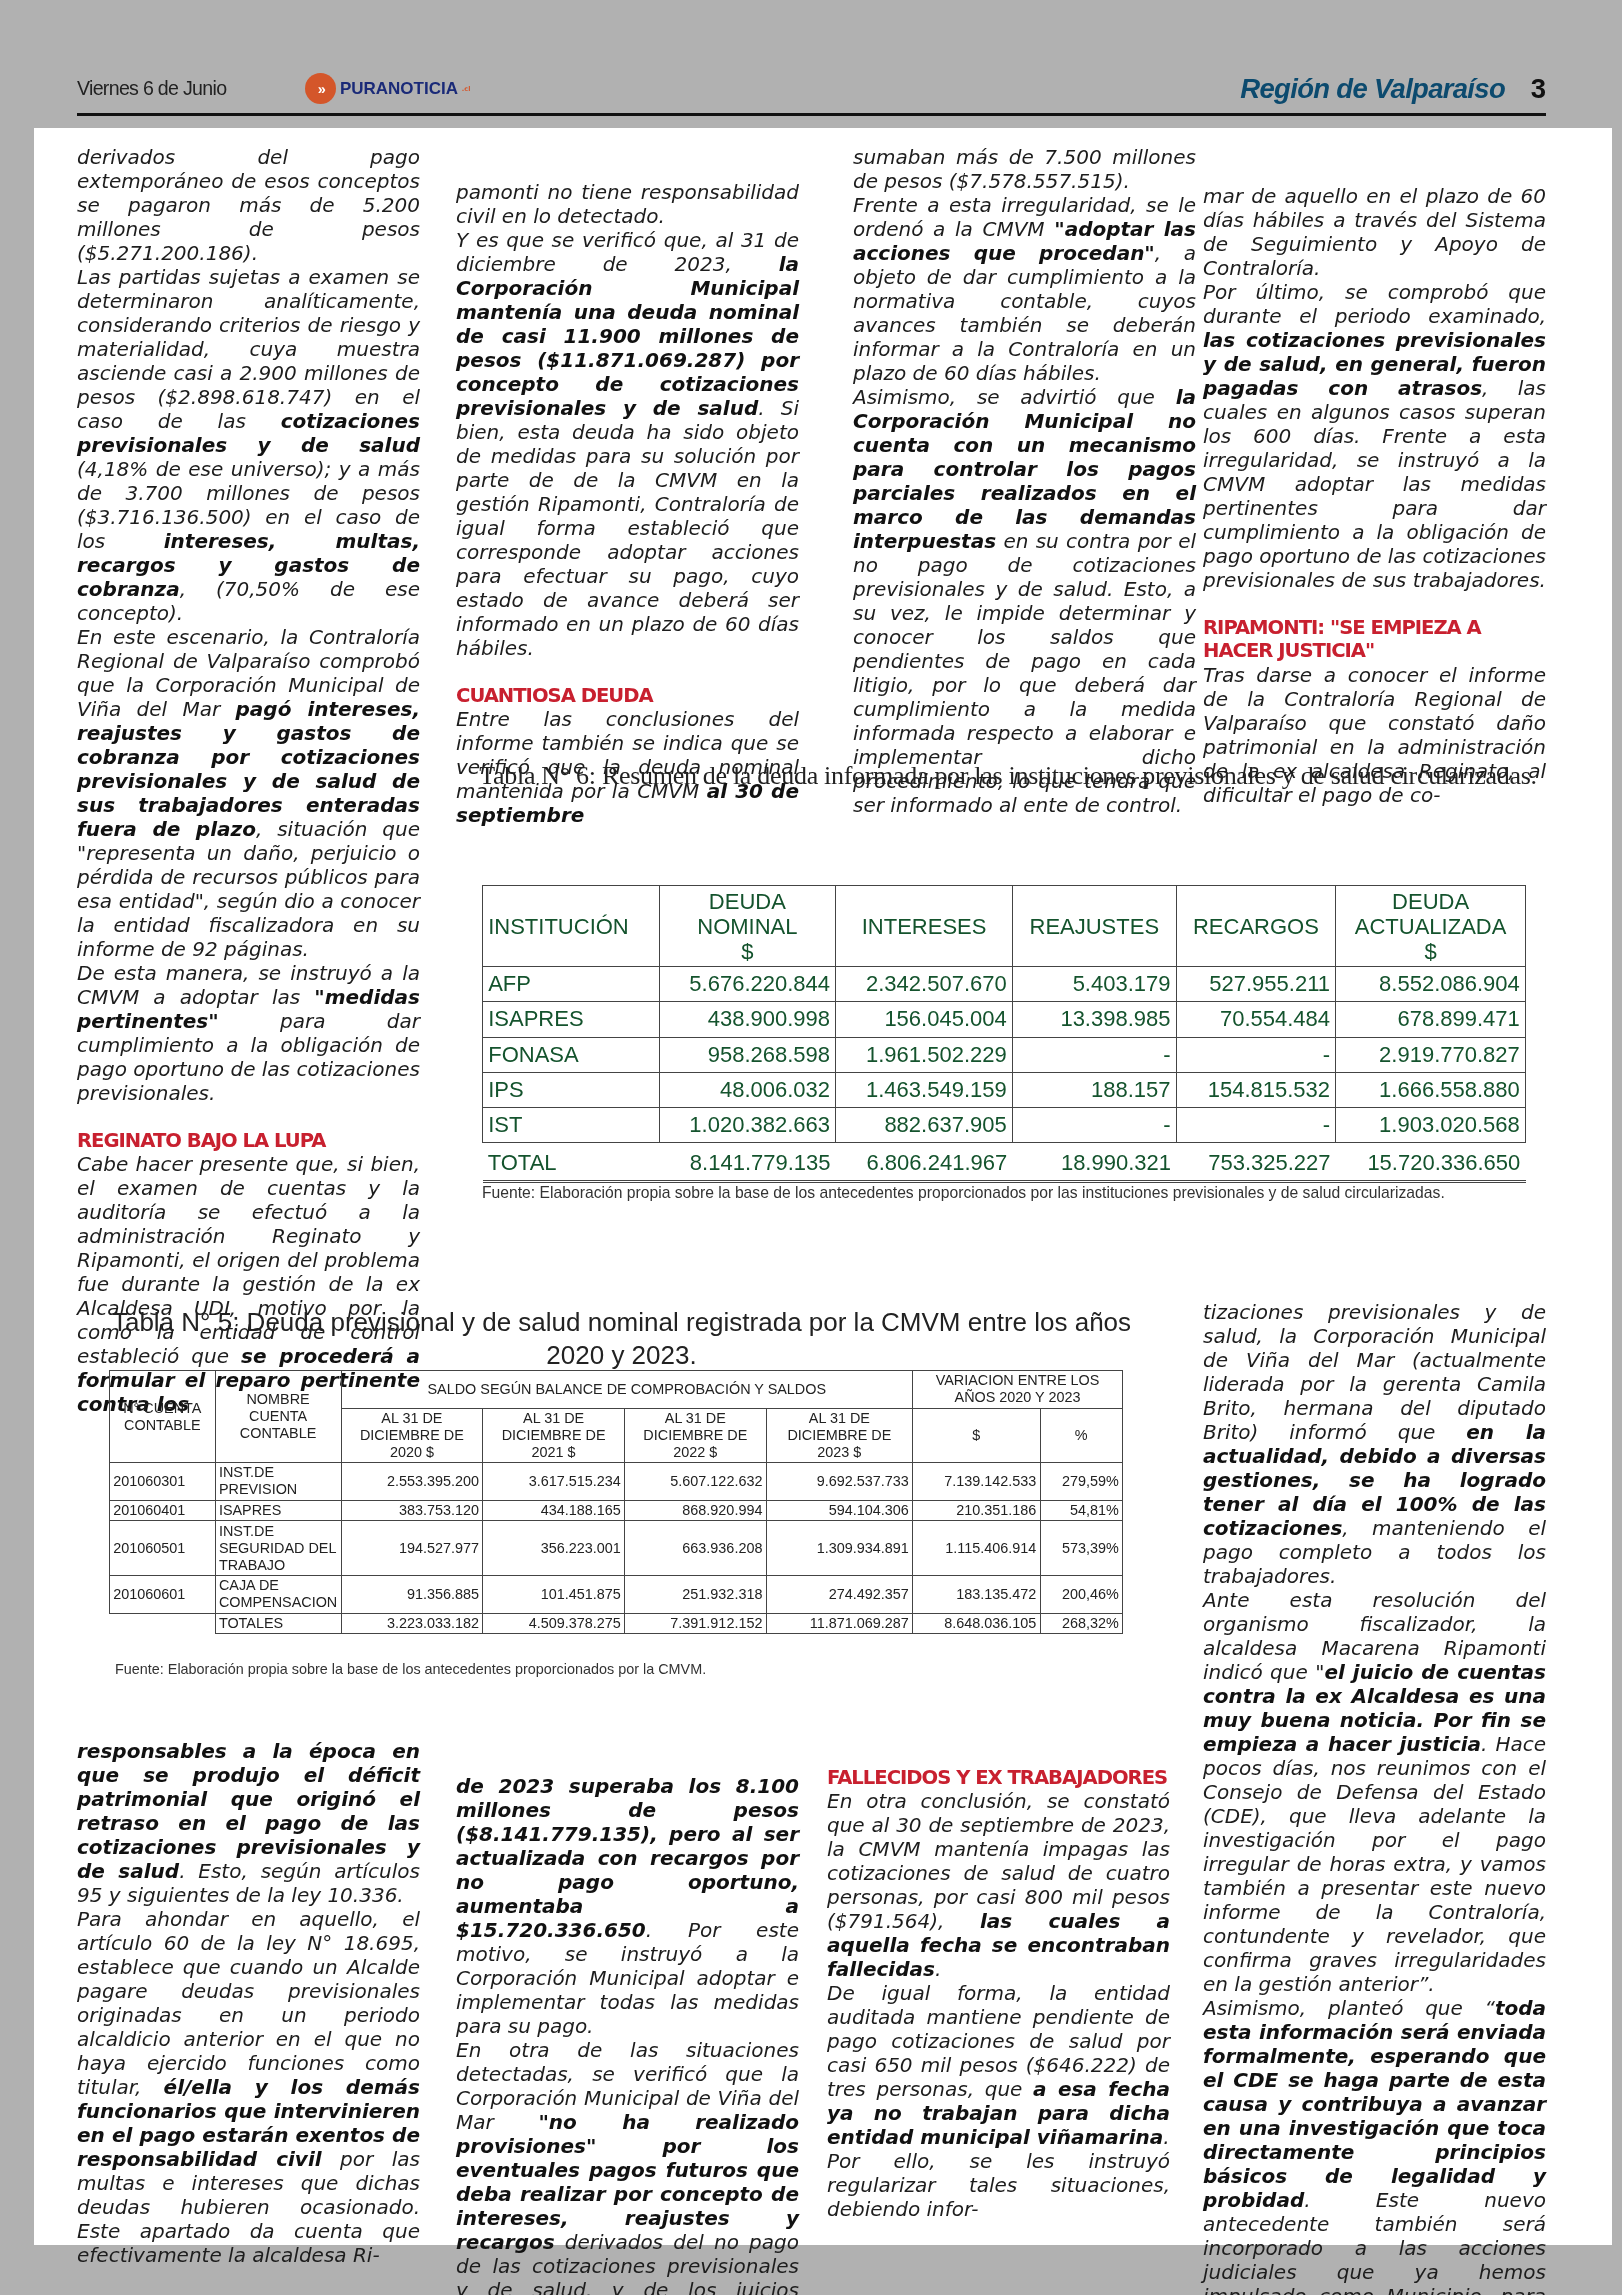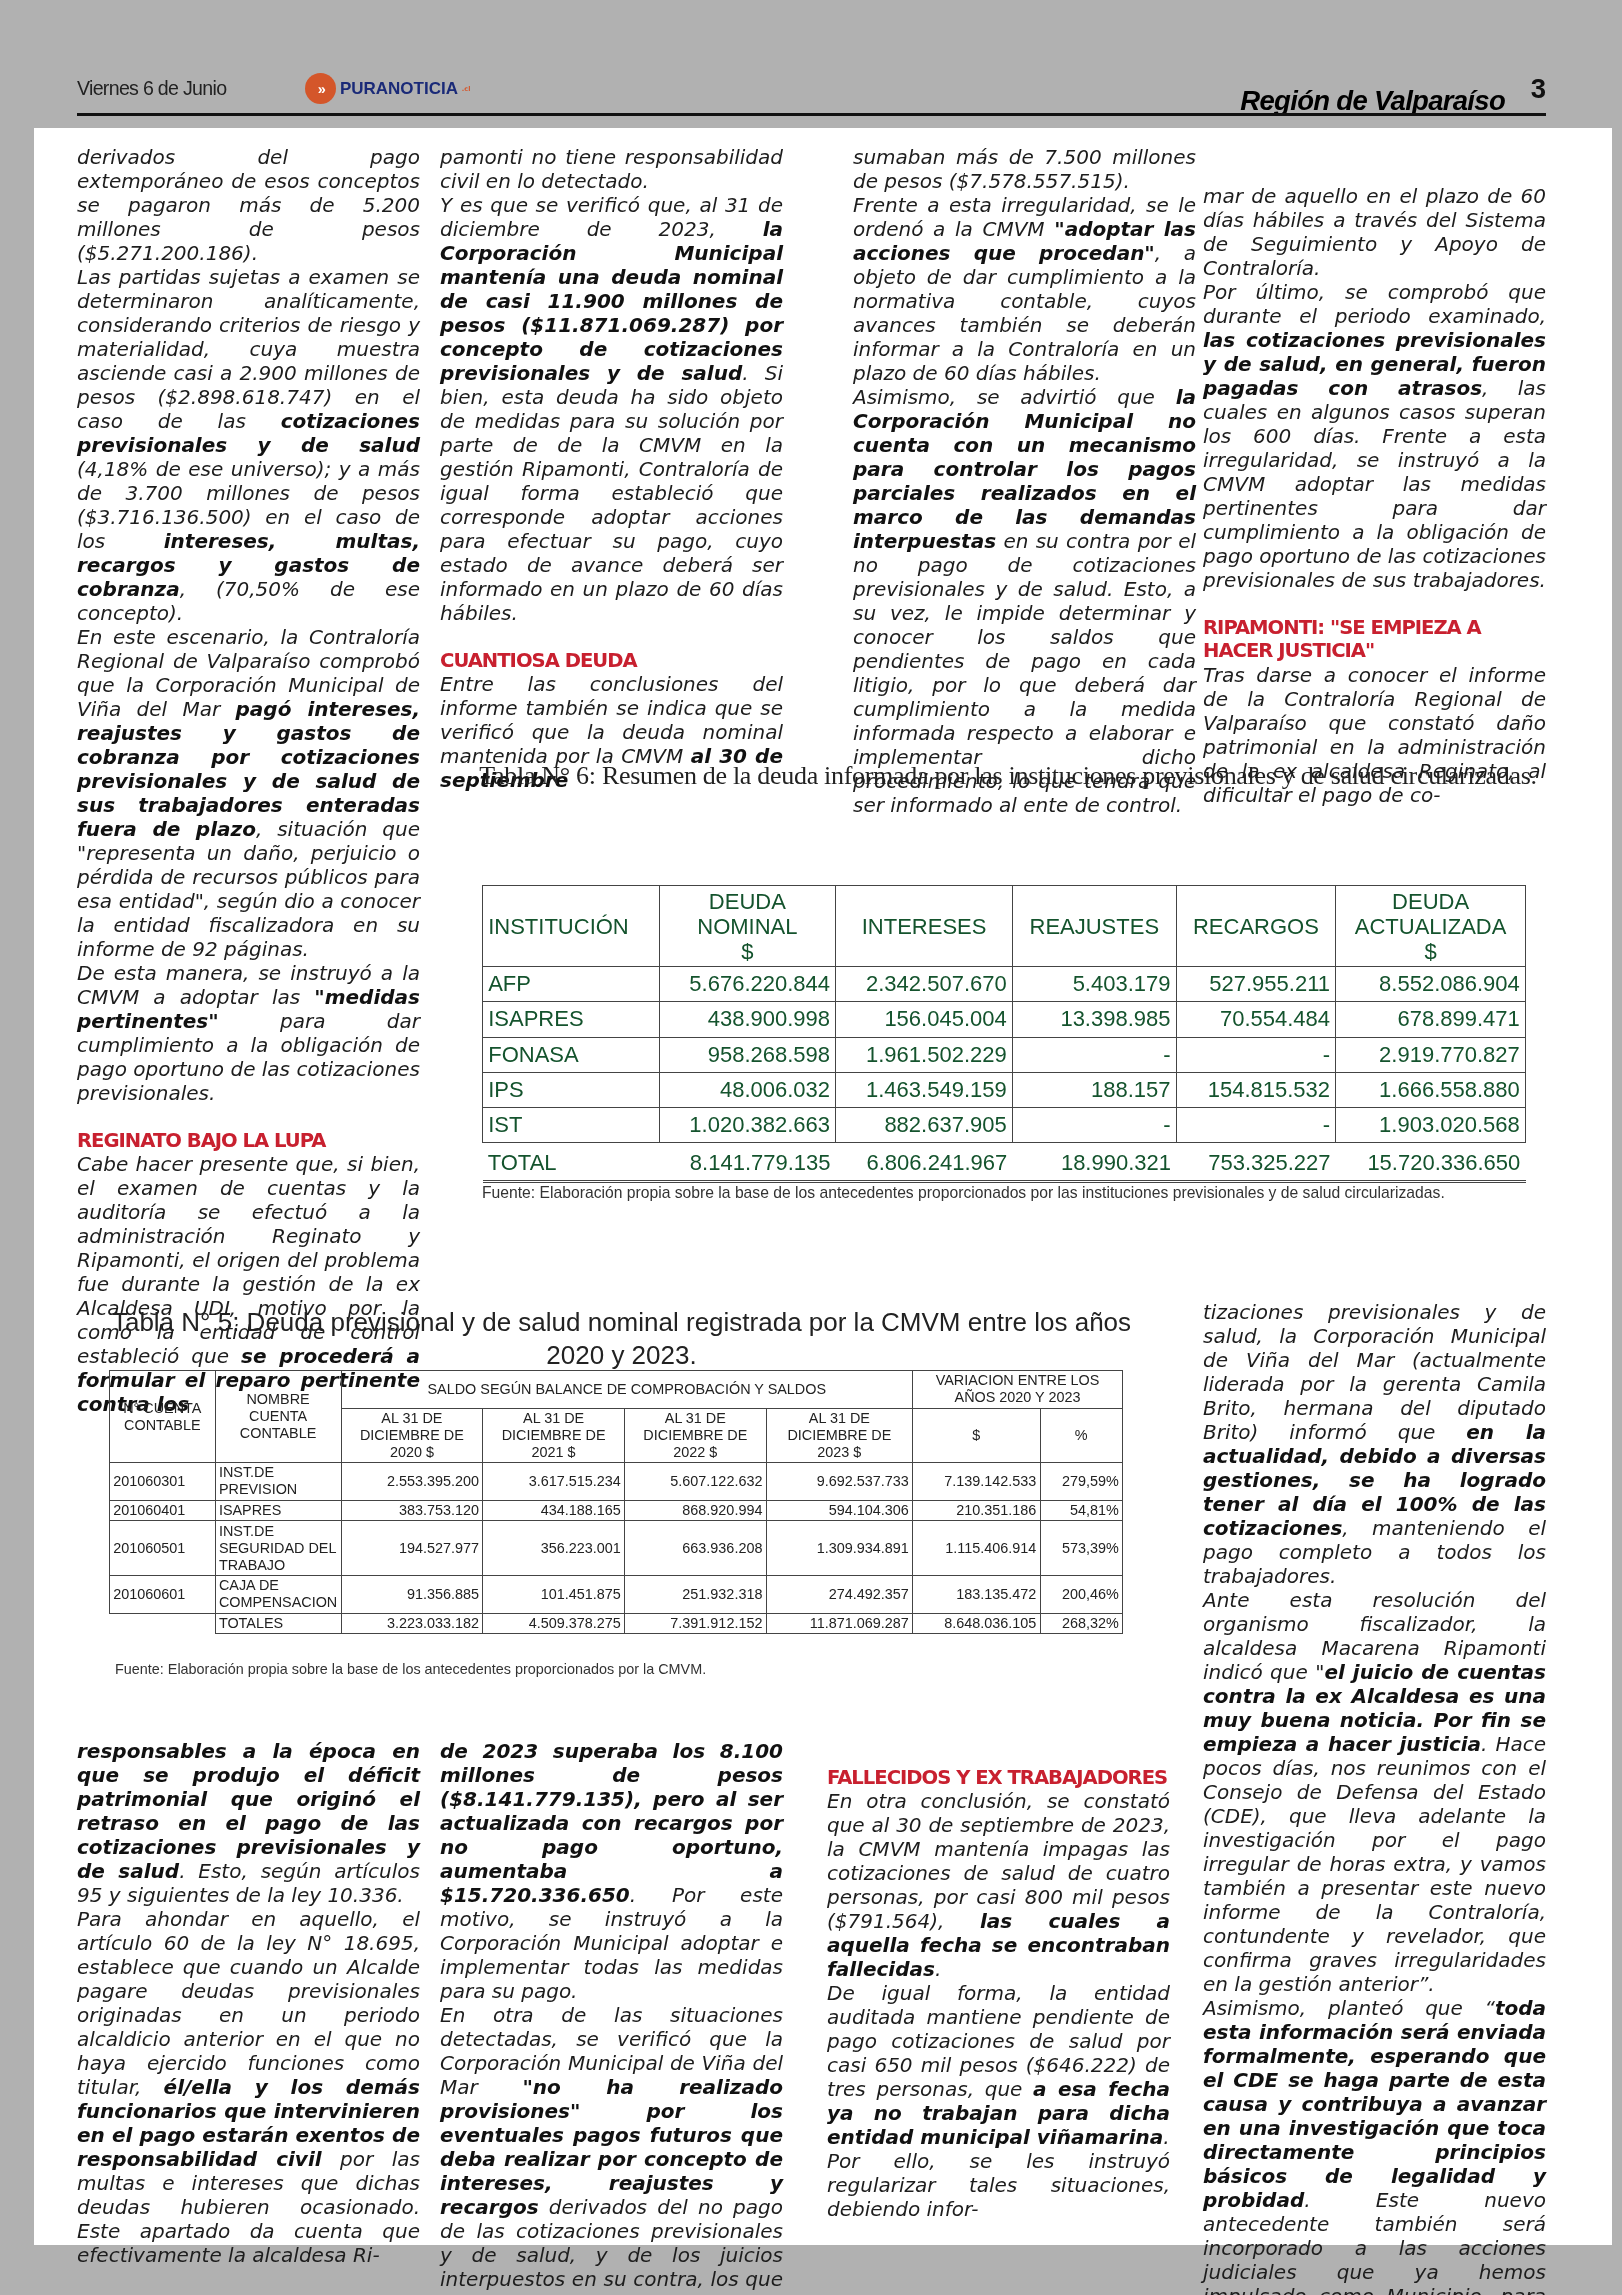--- a/index.html
+++ b/index.html
@@ -2,32 +2,32 @@
 <html style="font-size:10.5px"><head>
 <meta charset="utf-8">
 <style>
   html, body { margin:0; padding:0; }
   body { width:1623px; height:2295px; background:#b1b1b1; position:relative; overflow:hidden; font-family:"DejaVu Sans", sans-serif; color:#1a1a1a; }
   .hdr-date { position:absolute; left:77px; top:77px; font-family:"Liberation Sans", sans-serif; font-size:19.6px; color:#222; letter-spacing:-0.7px; }
   .logo { position:absolute; left:305px; top:73px; display:flex; align-items:center; gap:3.9px; }
   .logo-circle { width:31px; height:31px; border-radius:50%; background:#d4562a; color:#fff; font-weight:bold; font-size:14.4px; display:flex; align-items:center; justify-content:center; font-family:"Liberation Sans", sans-serif; letter-spacing:-2.6px; }
   .logo-text { font-family:"Liberation Sans", sans-serif; font-weight:bold; font-size:17px; color:#1a2a78; }
   .logo-tld { font-size:6.5px; color:#d4562a; font-weight:bold; }
-  .section-title { position:absolute; right:118px; top:85px; font-family:"Liberation Sans", sans-serif; font-weight:bold; font-style:italic; font-size:27.5px; color:#000000; letter-spacing:-0.7px; }
+  .section-title { position:absolute; right:118px; top:73px; font-family:"Liberation Sans", sans-serif; font-weight:bold; font-style:italic; font-size:27.5px; color:#0c4a6e; letter-spacing:-0.7px; }
   .page-num { position:absolute; right:77px; top:73px; font-family:"Liberation Sans", sans-serif; font-weight:bold; font-size:27.5px; color:#111; }
   .hdr-rule { position:absolute; left:77px; right:77px; top:113px; height:2.6px; background:#111; }
   .paper { position:absolute; left:34px; top:128px; width:1578px; height:2117px; background:#fff; }
 
   .col { position:absolute; font-family:"DejaVu Sans", sans-serif; font-style:italic; font-size:20px; line-height:24px; text-align:justify; color:#1d1d1d; }
   .col p { margin:0; }
   .col b { font-weight:bold; color:#111; }
   .sub { font-family:"DejaVu Sans", sans-serif; font-style:normal; font-weight:bold; font-size:19.6px; line-height:23.6px; color:#c8202f; letter-spacing:-1px; margin-top:23.6px !important; text-align:left; }
 
   .c1 { left:77px; width:343px; }
-  .c2 { left:440px; width:343px; }
+  .c2 { left:456px; width:343px;margin-top:35px; }
   .c3 { left:827px; width:343px; }
   .c4 { left:1203px; width:343px; }
 
   .t6-title { position:absolute; left:478px; top:759px; width:1060px; text-align:center; font-family:Liberation Serif, serif; font-size:26px; line-height:34px; color:#222; letter-spacing:-0.3px; }
   table { border-collapse:collapse; font-family:"Liberation Sans", sans-serif; }
   .t6 { position:absolute; left:482px; top:885px; width:1044px; }
   .t6 th, .t6 td { border:1.3px solid #444; font-size:22px; padding:2.6px 5.2px; color:#14532d; font-weight:normal; }
   .t6 th { text-align:center; line-height:25px; }
   .t6 th.left { text-align:left; }
   .t6 td { text-align:right; height:29px; }

